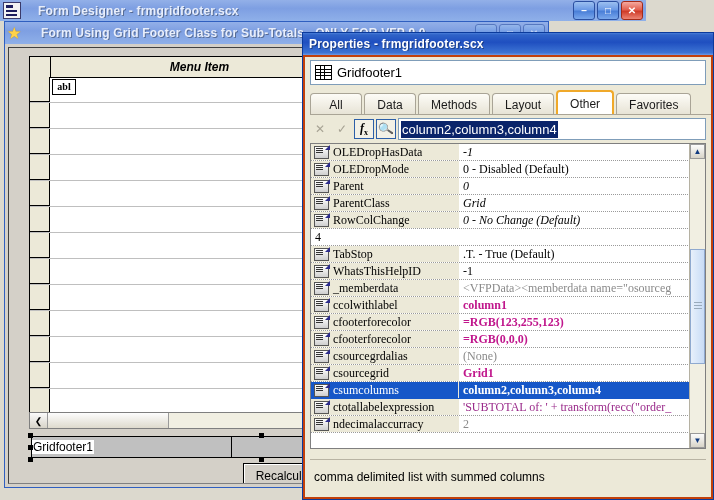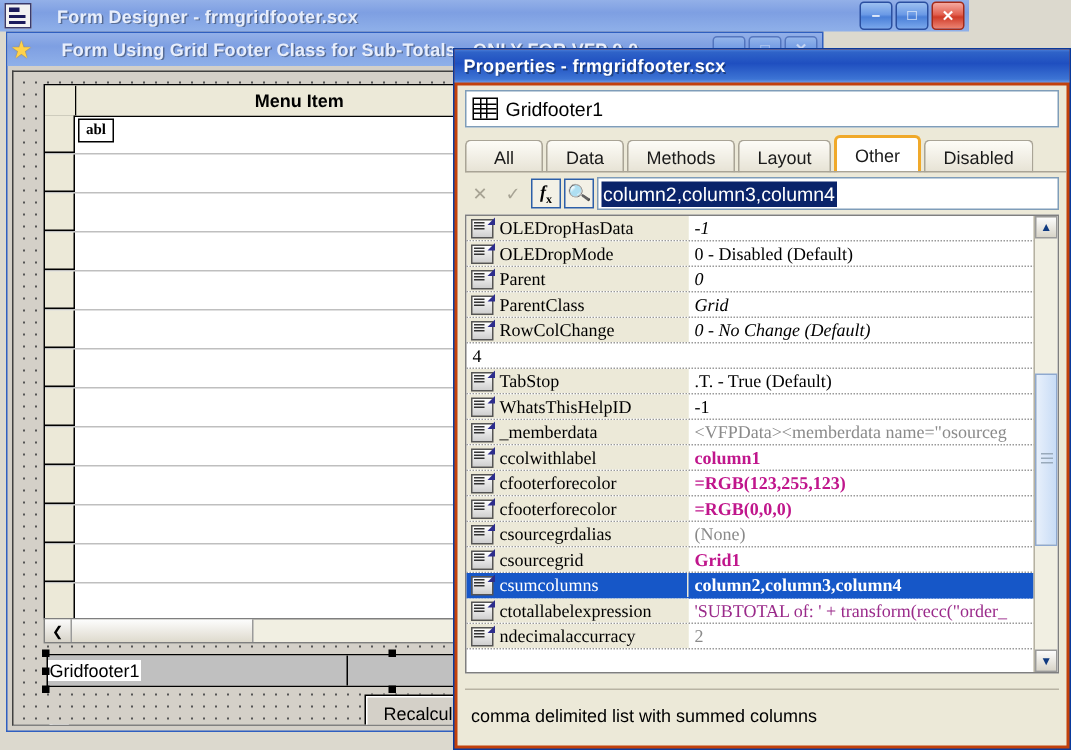--- a/index.html
+++ b/index.html
@@ -59,21 +59,21 @@
   }
   .form-canvas{
     position:absolute;left:2px;top:2px;right:2px;bottom:2px;
     background-color:#d4d0c8;
     background-image:radial-gradient(#555 0.6px, transparent 0.7px);
     background-size:8px 8px;background-position:1px 1px;
   }
 
   
   .grid-ctl{position:absolute;left:18px;top:6px;width:498px;height:355px;background:#fff;border:1px solid #000;overflow:hidden;}
-  .grid-header{height:20px;display:flex;background:#ece9d8;border-bottom:1px solid #000;}
+  .grid-header{height:20px;display:flex;background:#ece9d8;border-bottom:1px solid #000;font-style:italic;}
   .gh-corner{width:20px;border-right:1px solid #000;background:#ece9d8;flex:none;}
   .gh-cell{flex:1;display:flex;align-items:center;justify-content:center;
     font-size:12px;font-weight:bold;color:#000;border-right:1px solid #000;background:#ece9d8;}
   .gh-cell.c2{flex:none;width:130px;border-right:1px solid #000;}
   .gh-cell.c3{flex:none;width:48px;border-right:none;}
   .grid-body{position:absolute;left:0;top:20px;right:0;bottom:0;}
   .grid-row{height:25px;display:flex;border-bottom:1px solid #bfbfbf;}
   .grid-row .rh{width:20px;flex:none;background:#ece9d8;border-right:1px solid #000;border-bottom:1px solid #000;box-sizing:border-box;}
   .grid-row .c1{flex:1;border-right:1px solid #bfbfbf;position:relative;}
   .grid-row .c2{width:130px;flex:none;border-right:1px solid #bfbfbf;position:relative;}
@@ -383,21 +383,21 @@
       <span class="ico-grid"></span>
       <span>Gridfooter1</span>
     </div>
 
     <div class="tabs">
       <div class="tab">All</div>
       <div class="tab">Data</div>
       <div class="tab">Methods</div>
       <div class="tab">Layout</div>
       <div class="tab active">Other</div>
-      <div class="tab">Disabled</div>
+      <div class="tab">Favorites</div>
     </div>
     <div class="tab-underline"></div>
 
     <div class="edit-row">
       <span class="mini-btn dim">✕</span>
       <span class="mini-btn dim">✓</span>
       <span class="mini-btn raised">
         <span class="fx">f<sub>x</sub></span>
       </span>
       <span class="mini-btn raised">

